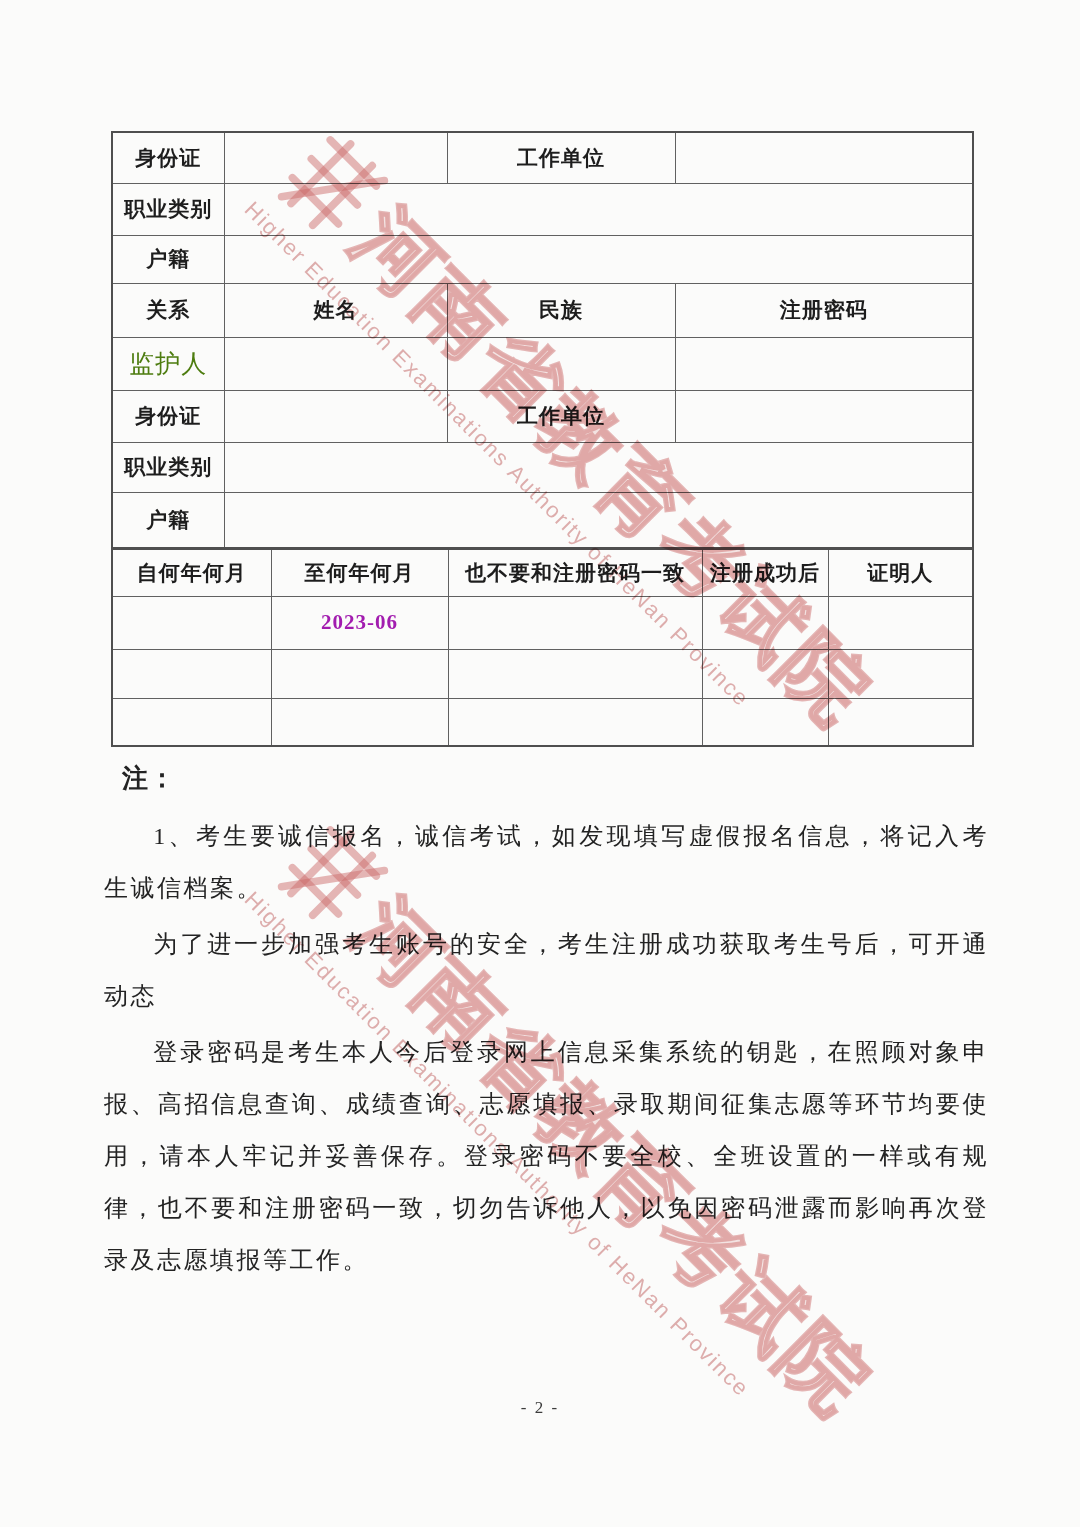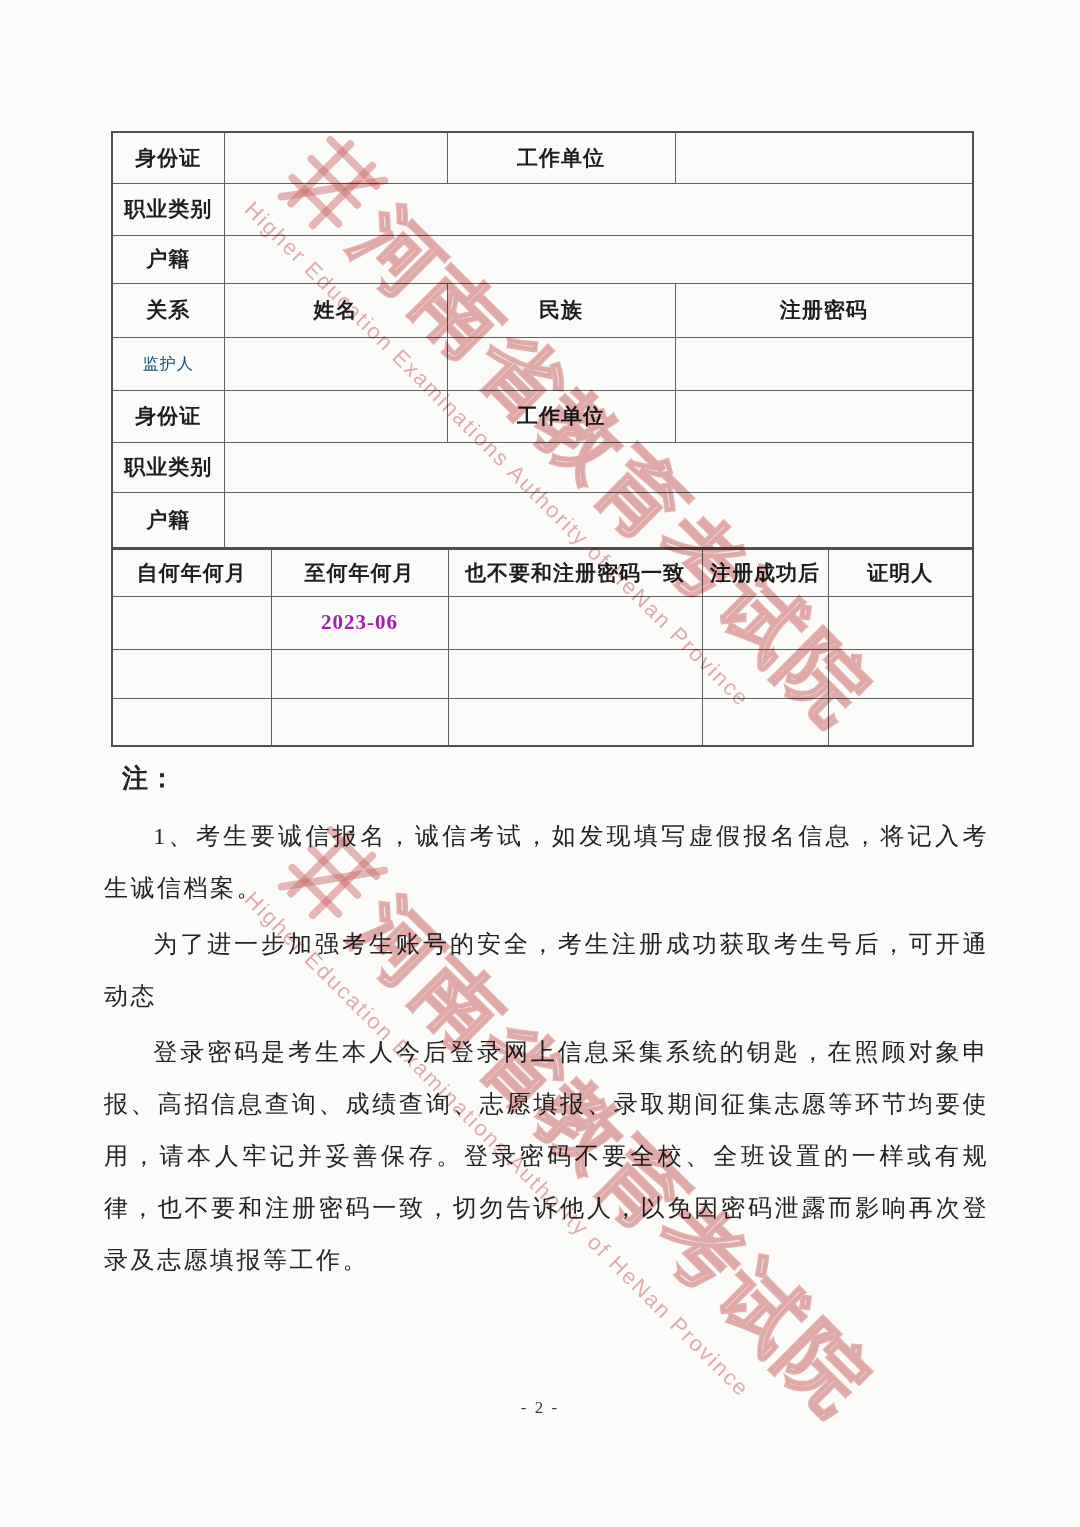--- a/index.html
+++ b/index.html
@@ -18,21 +18,21 @@
   table.form{border:2px solid #4f4f4f;}
   td{
     border:1px solid #606060;
     padding:0 4px;
     text-align:center;vertical-align:middle;
     font-size:21px;line-height:1.25;
     color:#1d1d1d;
     overflow:hidden;white-space:nowrap;
   }
   .lbl{font-weight:700;letter-spacing:1px;}
-  .muted{color:#0c4a6e;font-weight:400;font-size:16px;letter-spacing:1px;}
+  .muted{color:#4d7c0f;font-weight:400;font-size:25px;letter-spacing:1px;}
   .val{font-weight:700;color:#a21caf;letter-spacing:1px;}
   .hist{margin-top:-1px;}
 
   
   .notes{
     position:absolute;left:100px;top:760px;width:893px;
     font-size:24px;line-height:52px;letter-spacing:2.5px;
     text-align:justify;color:#232323;
   }
   .note-heading{

